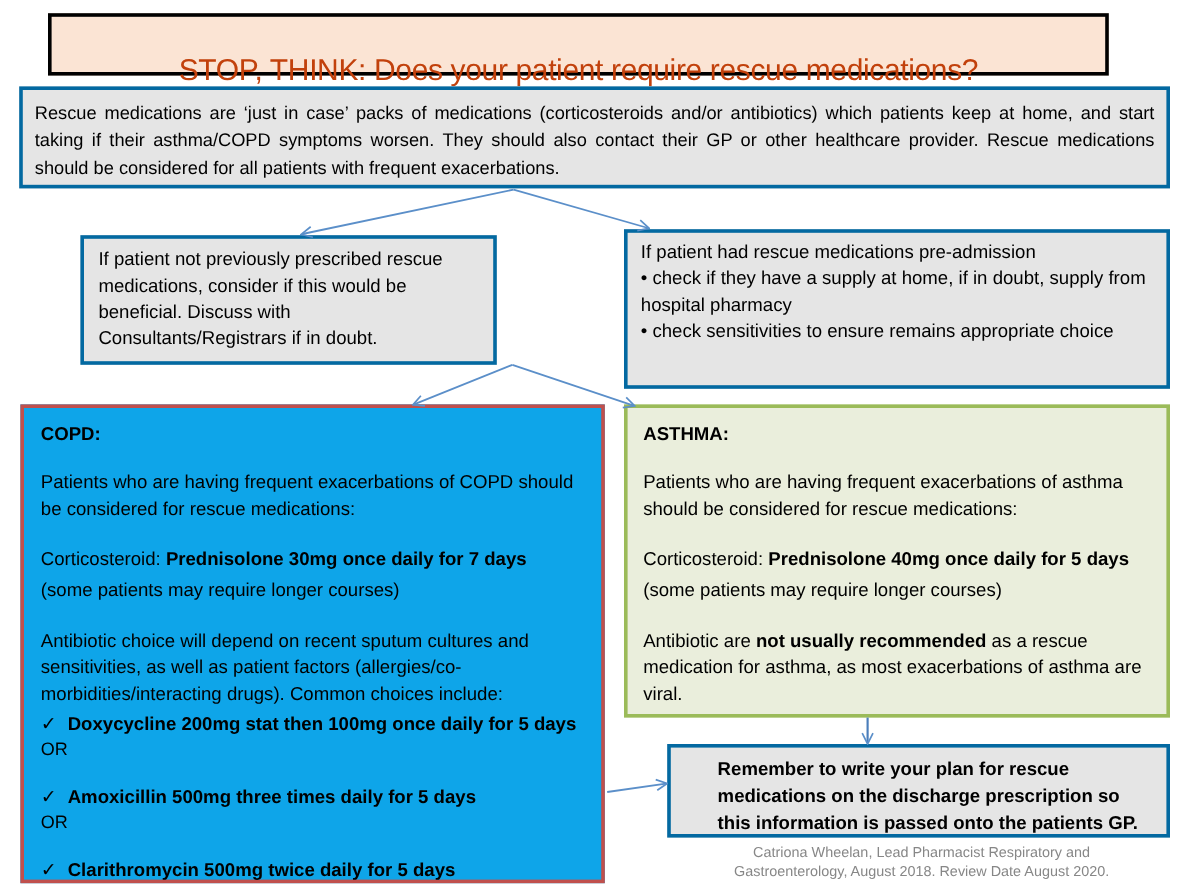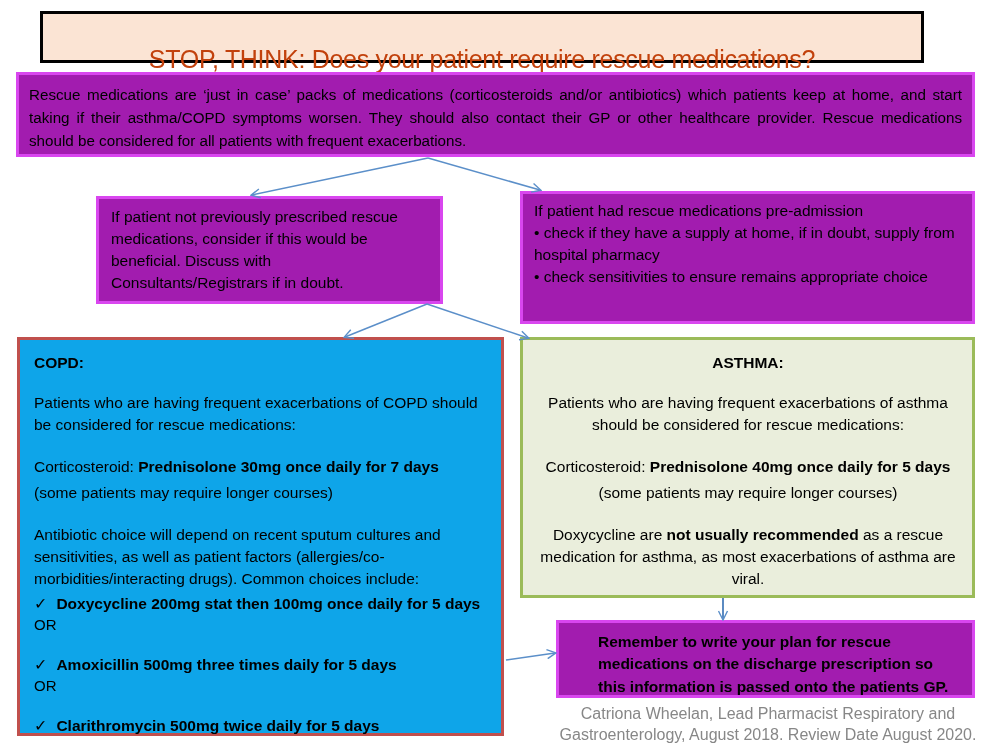--- a/index.html
+++ b/index.html
@@ -29,31 +29,30 @@
     font-weight: normal;
     letter-spacing: -0.3px;
     color: #c2410c;
     white-space: nowrap;
     margin-top: 44px;
   }
 
   
   .box { position: absolute; }
   .box-blue {
-    background: #a21caf;
-    border: 3px solid #d946ef;
+    background: #e5e5e5;
+    border: 3px solid #0369a1;
   }
   .box-red {
     background: #0ea5e9;
     border: 3px solid #C0504D;
   }
   .box-green {
     background: #EAEEDC;
     border: 3px solid #9BBB59;
-    text-align: center;
   }
 
   .body-text {
     font-size: 15.5px;
     line-height: 1.42;
     color: #000000;
   }
   .body-text b { font-weight: bold; }
 
   
@@ -63,21 +62,21 @@
     padding: 8px 10px 0 10px;
   }
   #intro-box .body-text {
     font-size: 15.2px;
     line-height: 1.52;
     text-align: justify;
   }
 
   
   #not-prescribed-box {
-    left: 96px; top: 196px;
+    left: 67px; top: 196px;
     width: 347px; height: 108px;
     padding: 7px 10px 0 12px;
   }
 
   
   #pre-admission-box {
     left: 520px; top: 191px;
     width: 455px; height: 133px;
     padding: 6px 10px 0 11px;
   }
@@ -116,21 +115,21 @@
     padding: 8px 10px 0 11px;
   }
   #remember-box .body-text { font-weight: bold; line-height: 1.45; margin-left: 28px; }
 
   
   #footer-credit {
     position: absolute;
     left: 556px; top: 703px;
     width: 424px;
     text-align: center;
-    font-size: 16px;
+    font-size: 12px;
     line-height: 1.33;
     color: #878787;
   }
 
   
   #arrow-layer {
     position: absolute; left: 0; top: 0;
     width: 989px; height: 747px;
     pointer-events: none;
   }
@@ -185,21 +184,21 @@
 </div>
 
 <div id="asthma-box" class="box box-green">
   <div class="section-title">ASTHMA:</div>
 
   <p class="body-text">Patients who are having frequent exacerbations of asthma should be considered for rescue medications:</p>
 
   <p class="body-text tight" style="margin:0 0 4px 0;"><span>Corticosteroid: </span><b>Prednisolone 40mg once daily for 5 days</b></p>
   <p class="body-text">(some patients may require longer courses)</p>
 
-  <p class="body-text"><span>Doxycycline are </span><b>not usually recommended</b><span> as a rescue medication for asthma, as most exacerbations of asthma are viral.</span></p>
+  <p class="body-text"><span>Antibiotic are </span><b>not usually recommended</b><span> as a rescue medication for asthma, as most exacerbations of asthma are viral.</span></p>
 </div>
 
 <div id="remember-box" class="box box-blue">
   <div class="body-text">Remember to write your plan for rescue medications on the discharge prescription so this information is passed onto the patients GP.</div>
 </div>
 
 <div id="footer-credit">
   <div>Catriona Wheelan, Lead Pharmacist Respiratory and</div>
   <div>Gastroenterology, August 2018. Review Date August 2020.</div>
 </div>

